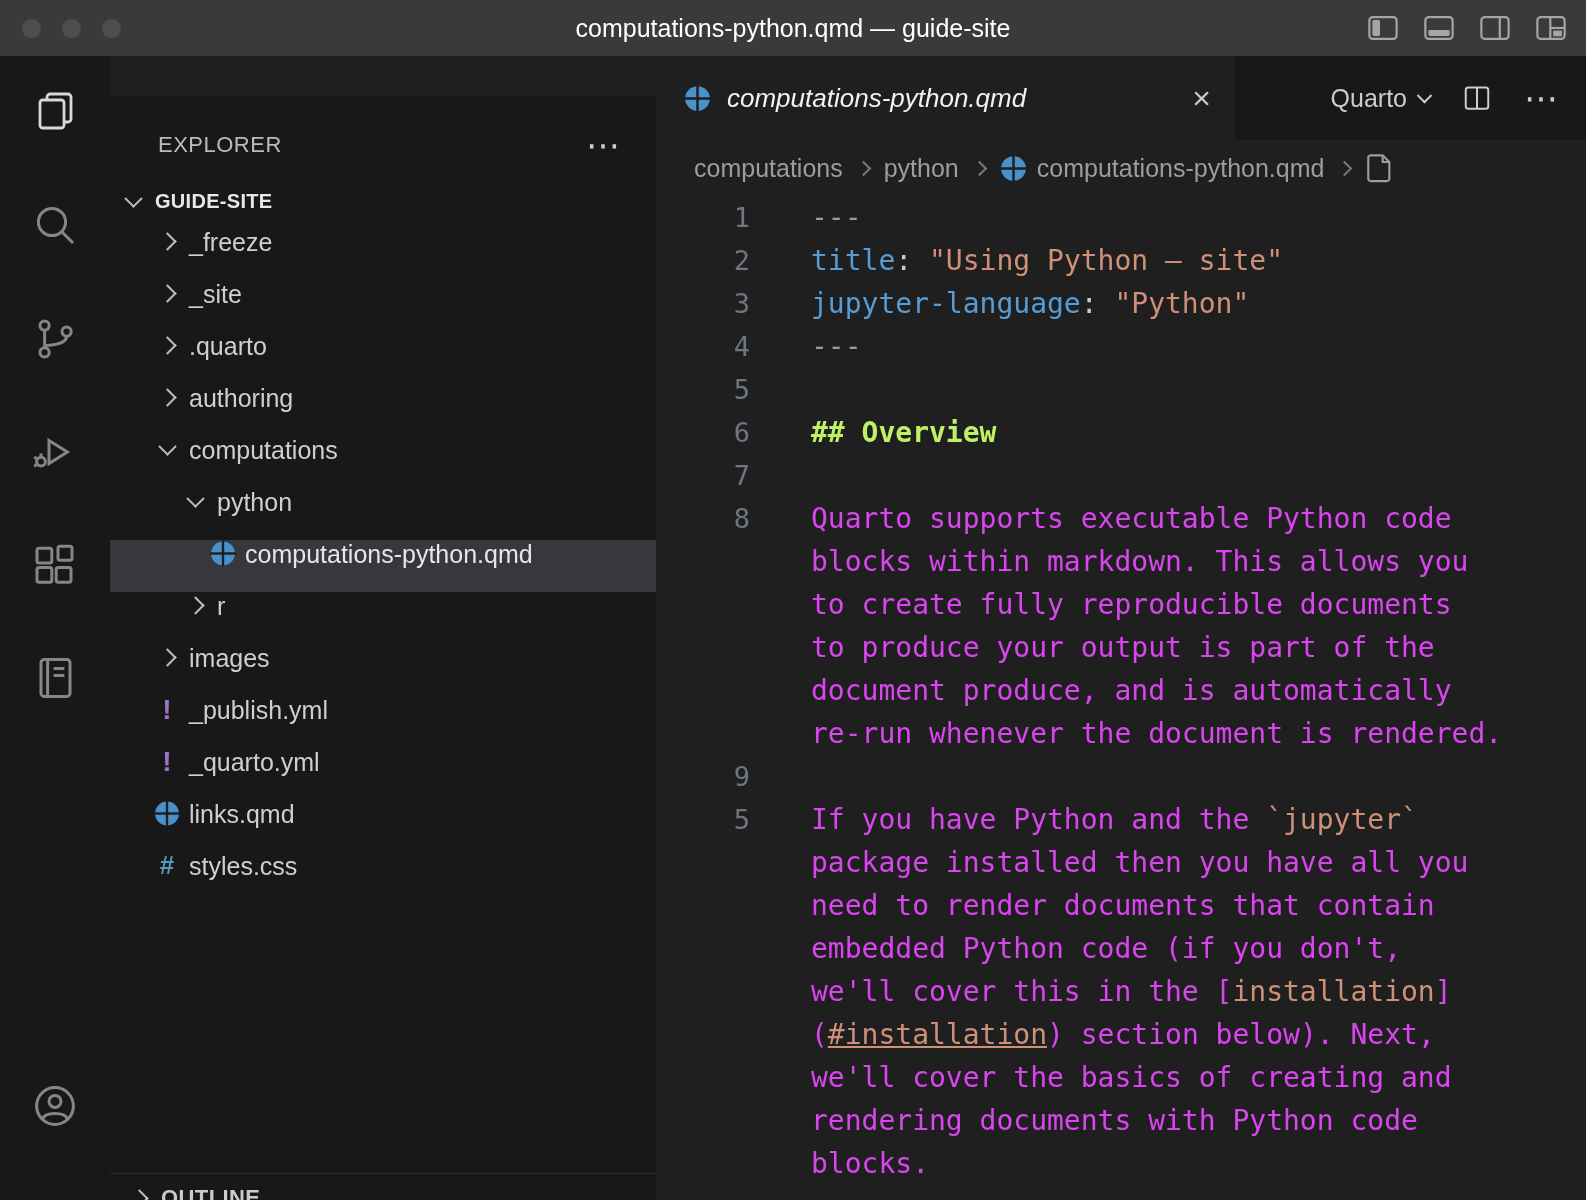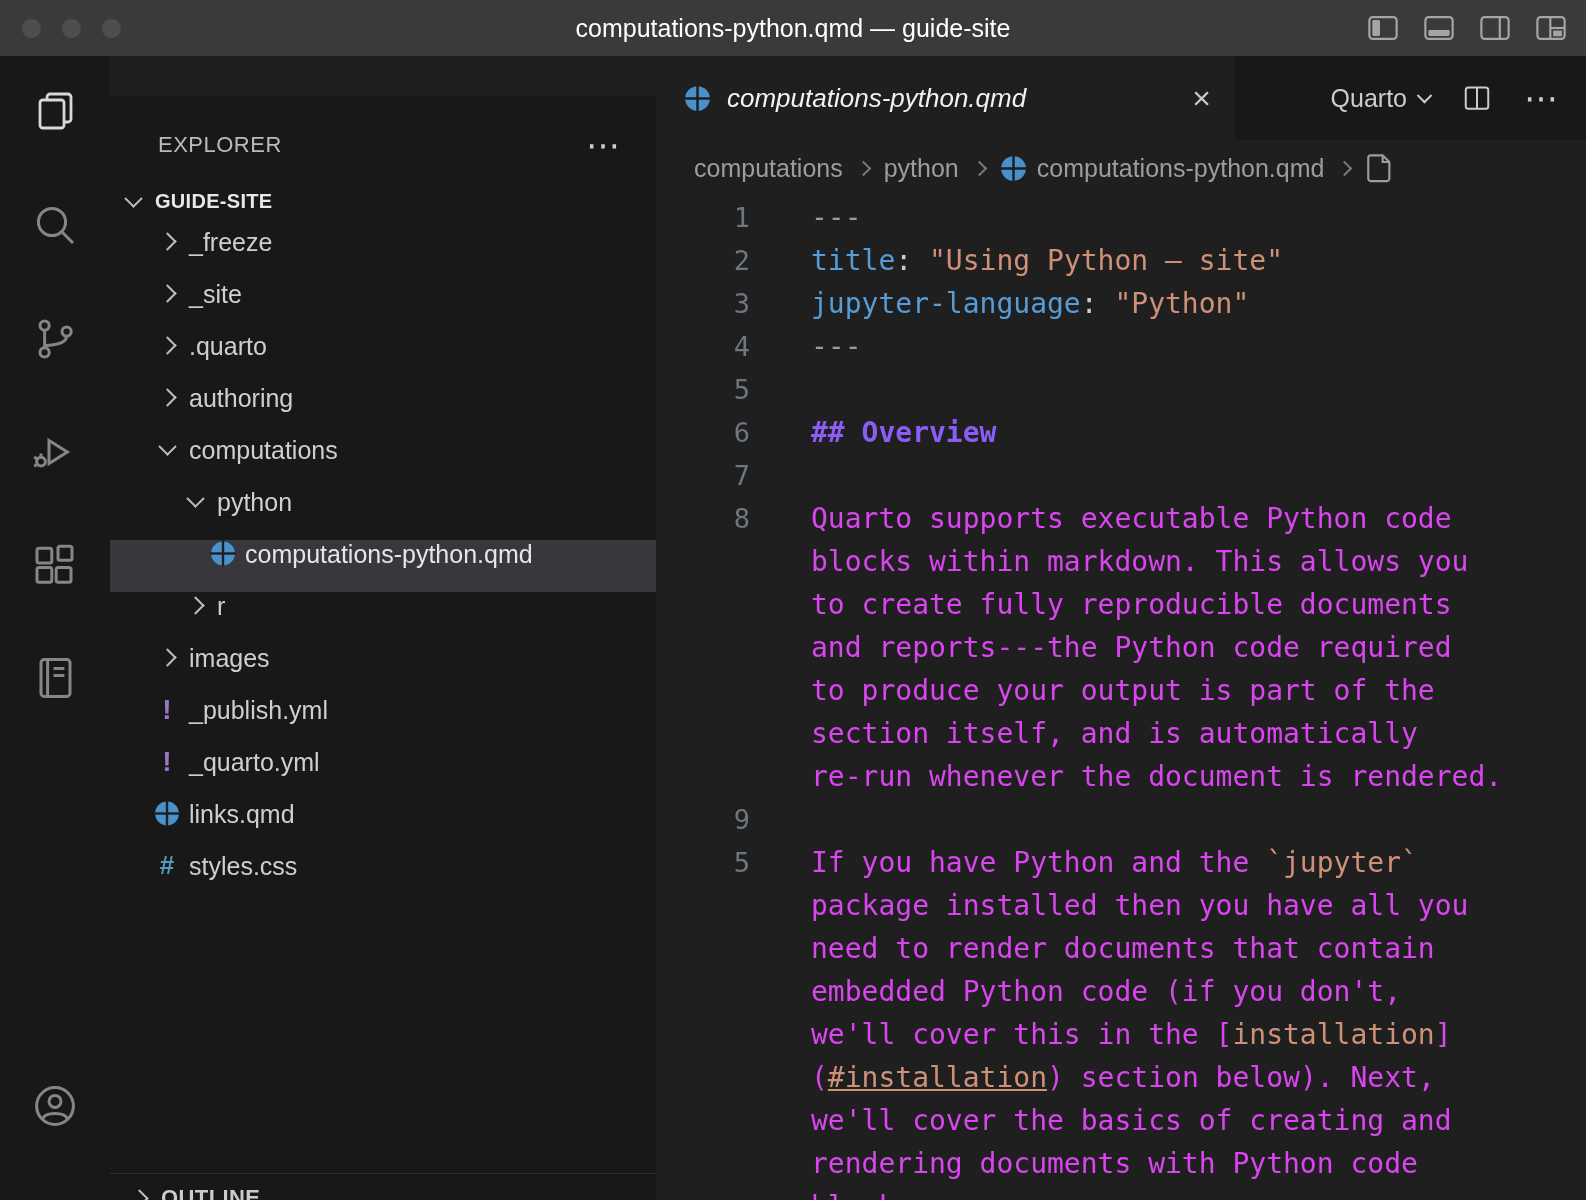--- a/index.html
+++ b/index.html
@@ -47,21 +47,21 @@
   .bc-sep{width:9px;height:9px;border-right:2px solid #787878;border-bottom:2px solid #787878;transform:rotate(-45deg);flex:none;}
   .bc-item{display:flex;align-items:center;gap:10px;cursor:pointer;flex:none;}
   
   .code{position:absolute;left:656px;top:196px;right:0;bottom:0;background:#1f1f1f;
     font-family:"DejaVu Sans Mono","Liberation Mono",monospace;font-size:28px;line-height:43px;overflow:hidden;}
   .code-row{display:flex;height:43px;}
   .gutter{width:94px;flex:none;text-align:right;color:#6e7681;font-size:27px;}
   .cline{padding-left:61px;white-space:pre;}
   .icon{display:inline-flex;align-items:center;justify-content:center;}
 </style>
-<style>.s-key{color:#569cd6;}.s-punct{color:#cccccc;}.s-str{color:#ce9178;}.s-head{color:#8b5cf6;}.s-text{color:#d946ef;margin-top:48px;}.s-meta{color:#9b9b9b;}.s-link{color:#ce9178;}.s-head{font-weight:700;}.s-link{text-decoration:underline;}</style></head>
+<style>.s-key{color:#569cd6;}.s-punct{color:#cccccc;}.s-str{color:#ce9178;}.s-head{color:#bef264;}.s-text{color:#d946ef;margin-top:48px;}.s-meta{color:#9b9b9b;}.s-link{color:#ce9178;}.s-head{font-weight:700;}.s-link{text-decoration:underline;}</style></head>
 <body>
 
 <div class="window">
 
   <div class="titlebar">
     <div class="traffic">
       <span class="light"></span>
       <span class="light"></span>
       <span class="light"></span>
     </div>
@@ -359,29 +359,25 @@
       <div class="code-row">
         <div class="gutter"></div>
         <div class="cline"><span class="s-text">blocks within markdown. This allows you</span></div>
       </div>
       <div class="code-row">
         <div class="gutter"></div>
         <div class="cline"><span class="s-text">to create fully reproducible documents</span></div>
       </div>
       <div class="code-row">
         <div class="gutter"></div>
-        <div class="cline"><span class="s-text">and reports---the Python code required</span></div>
-      </div>
-      <div class="code-row">
-        <div class="gutter"></div>
         <div class="cline"><span class="s-text">to produce your output is part of the</span></div>
       </div>
       <div class="code-row">
         <div class="gutter"></div>
-        <div class="cline"><span class="s-text">section itself, and is automatically</span></div>
+        <div class="cline"><span class="s-text">document produce, and is automatically</span></div>
       </div>
       <div class="code-row">
         <div class="gutter"></div>
         <div class="cline"><span class="s-text">re-run whenever the document is rendered.</span></div>
       </div>
       <div class="code-row">
         <div class="gutter">9</div>
         <div class="cline"></div>
       </div>
       <div class="code-row">

